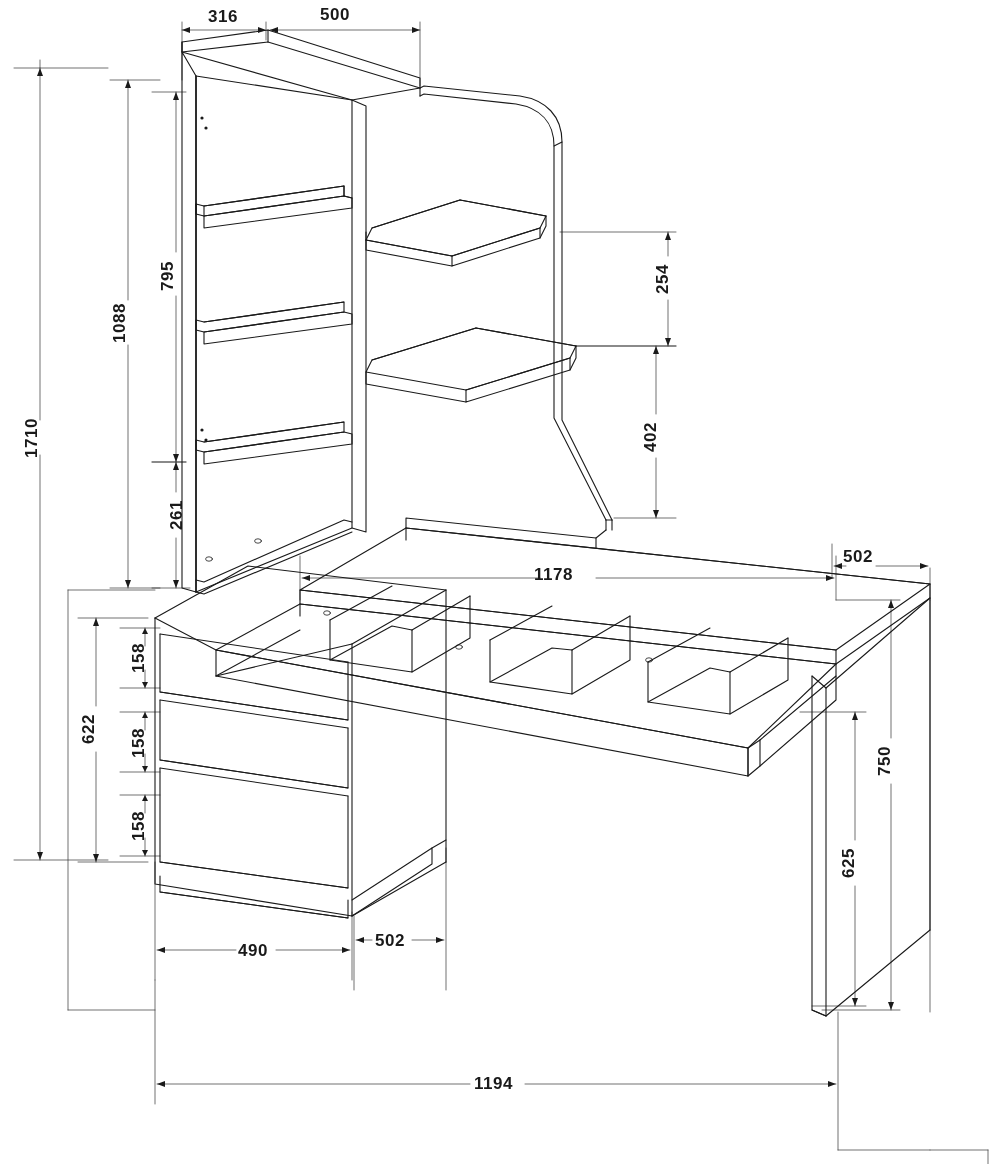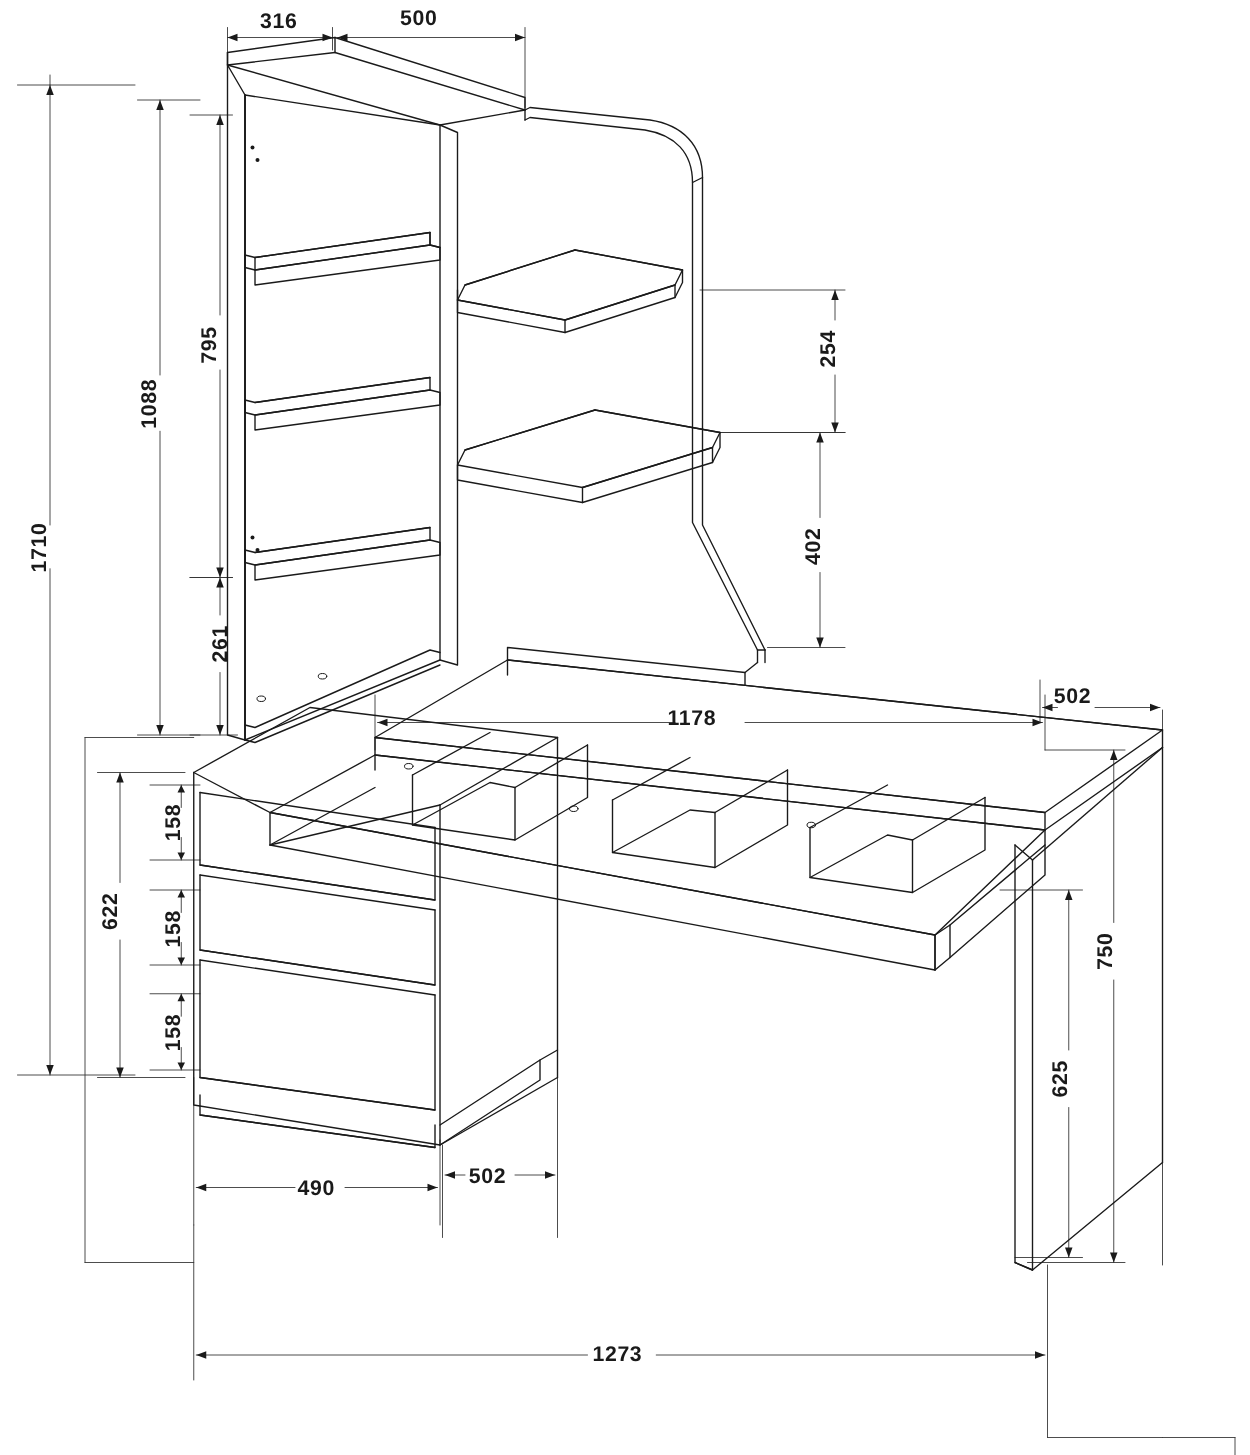--- a/index.html
+++ b/index.html
@@ -343,15 +343,15 @@
   <div class="dim-label" style="left:534px; top:565px;">1178</div>
   <div class="dim-label" style="left:843px; top:547px;">502</div>
   <div class="dim-label rot" style="left:124px; top:648px;">158</div>
   <div class="dim-label rot" style="left:124px; top:733px;">158</div>
   <div class="dim-label rot" style="left:124px; top:816px;">158</div>
   <div class="dim-label rot" style="left:74px; top:719px;">622</div>
   <div class="dim-label rot" style="left:870px; top:751px;">750</div>
   <div class="dim-label rot" style="left:834px; top:853px;">625</div>
   <div class="dim-label" style="left:238px; top:941px;">490</div>
   <div class="dim-label" style="left:375px; top:931px;">502</div>
-  <div class="dim-label" style="left:474px; top:1074px;">1273</div>
+  <div class="dim-label" style="left:474px; top:1074px;">1194</div>
 
 </div>
 
 </body></html>

